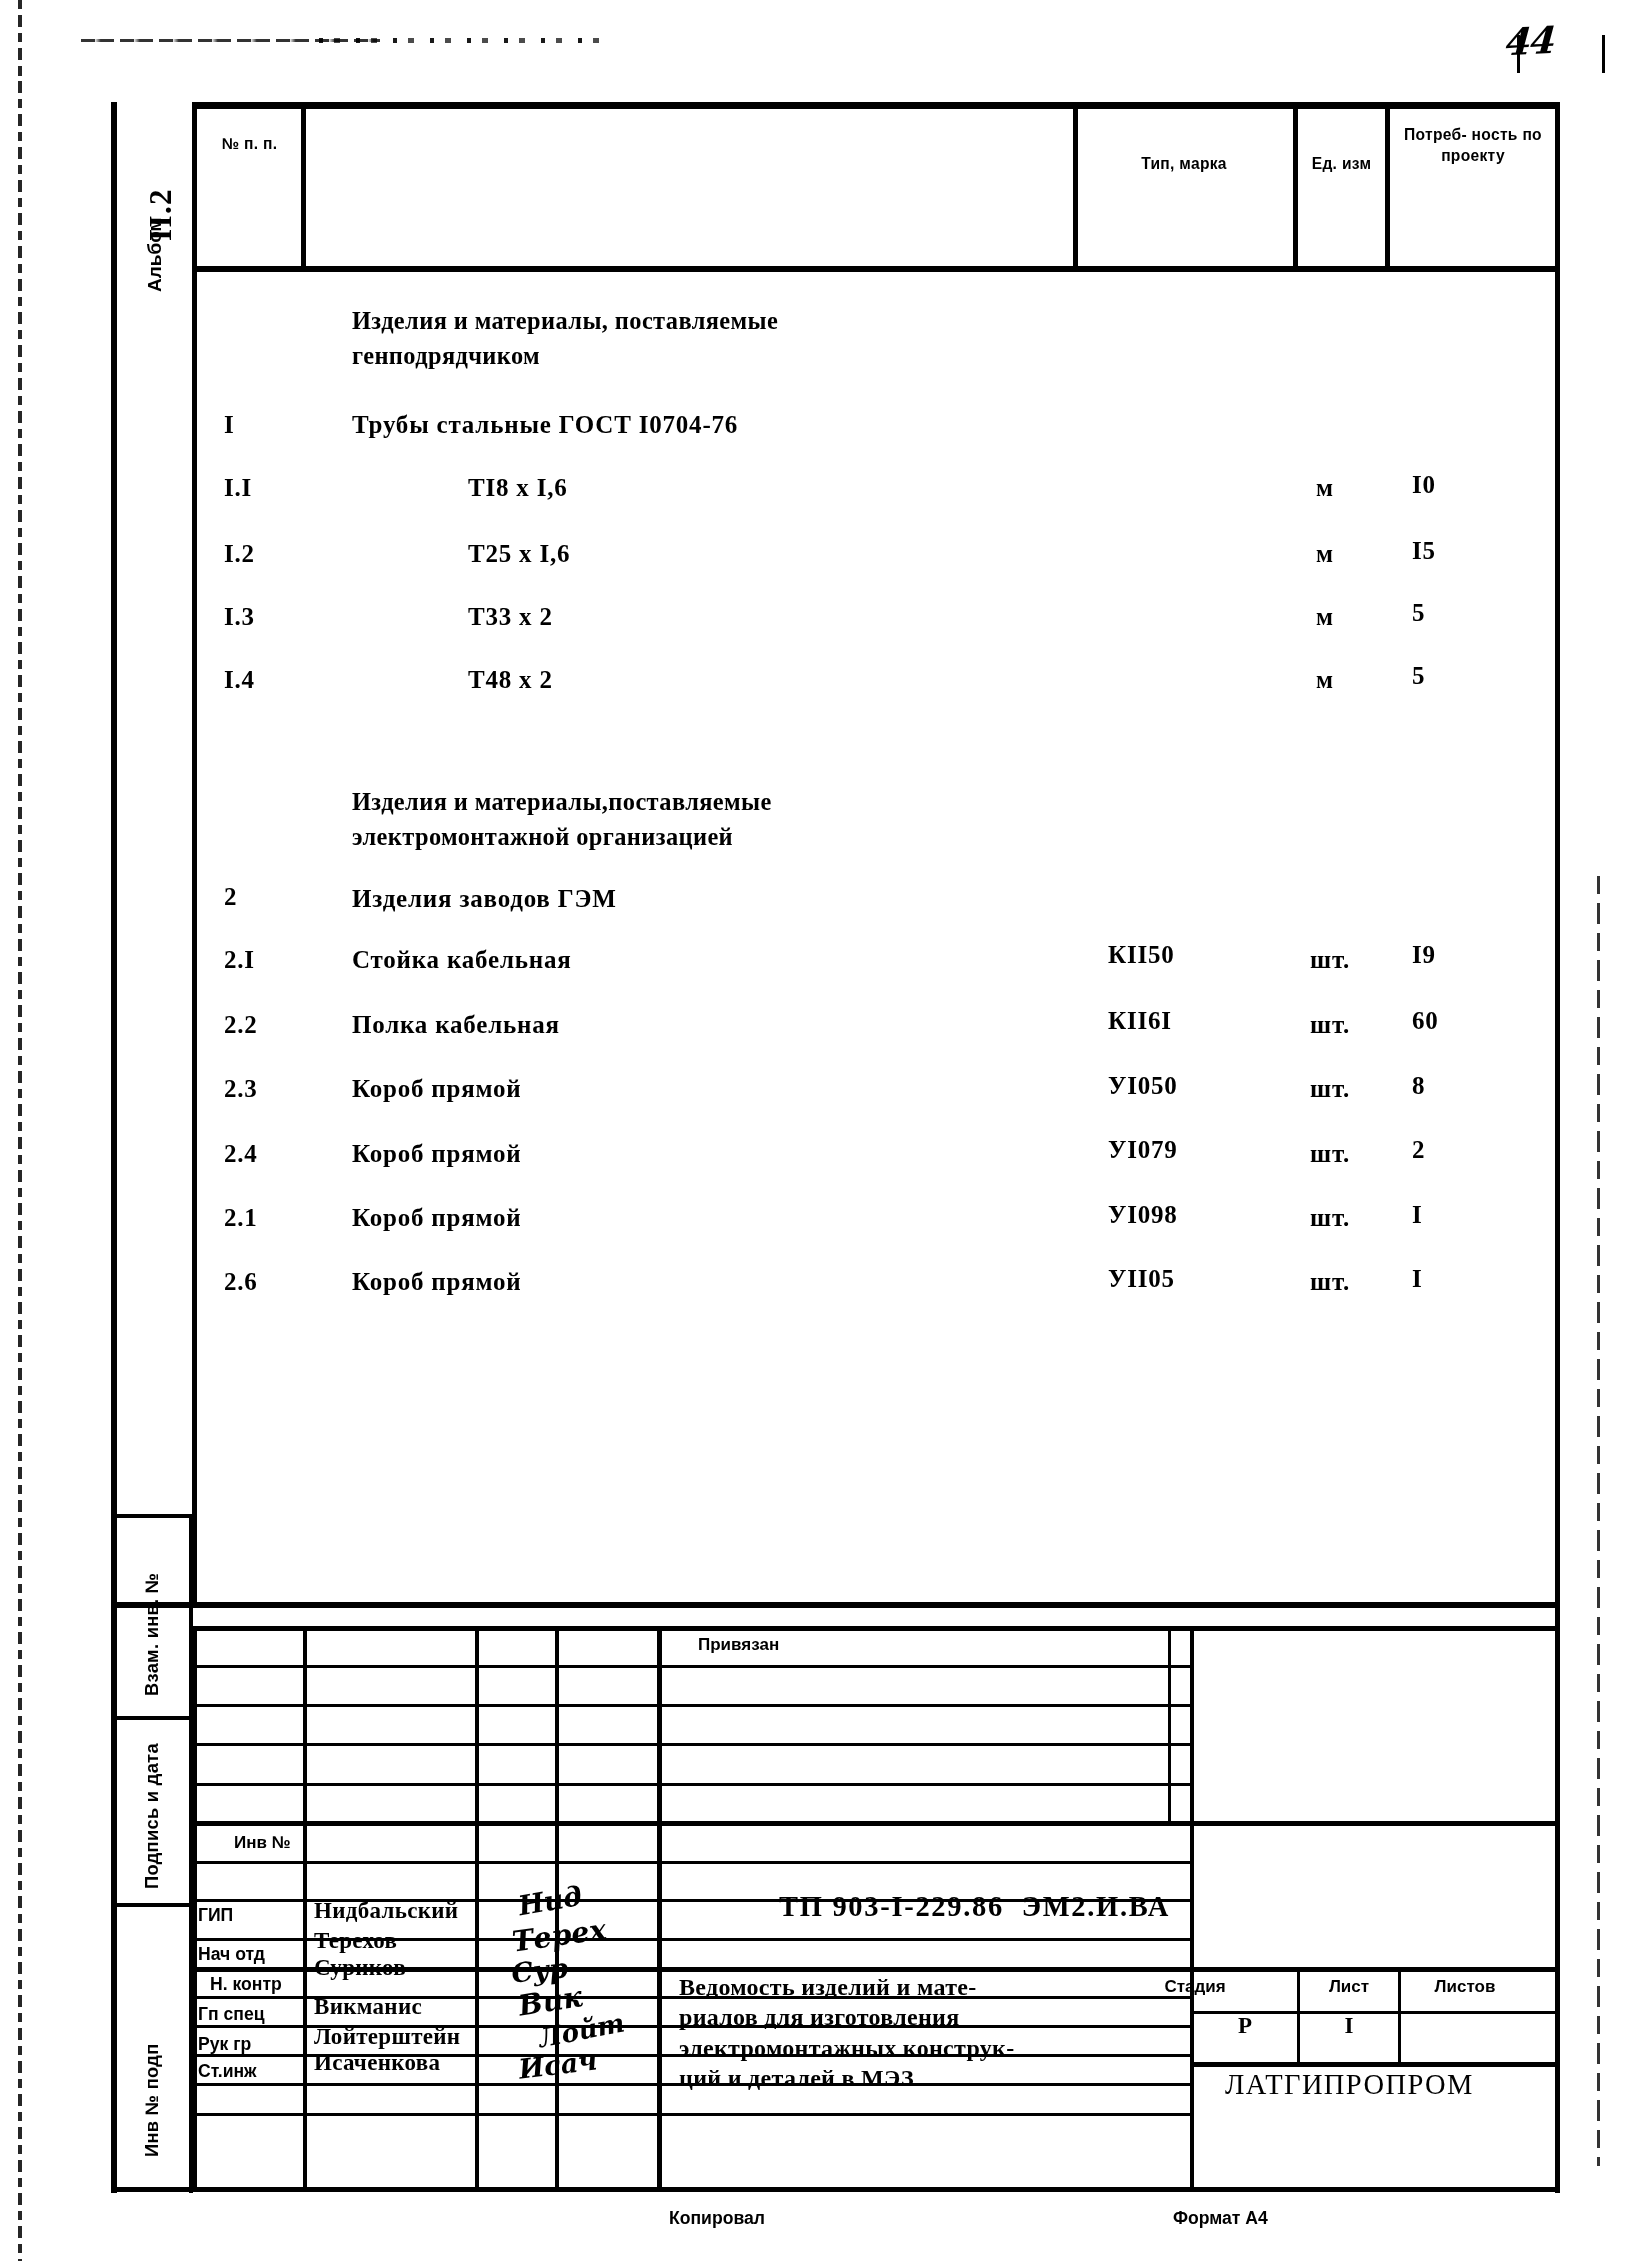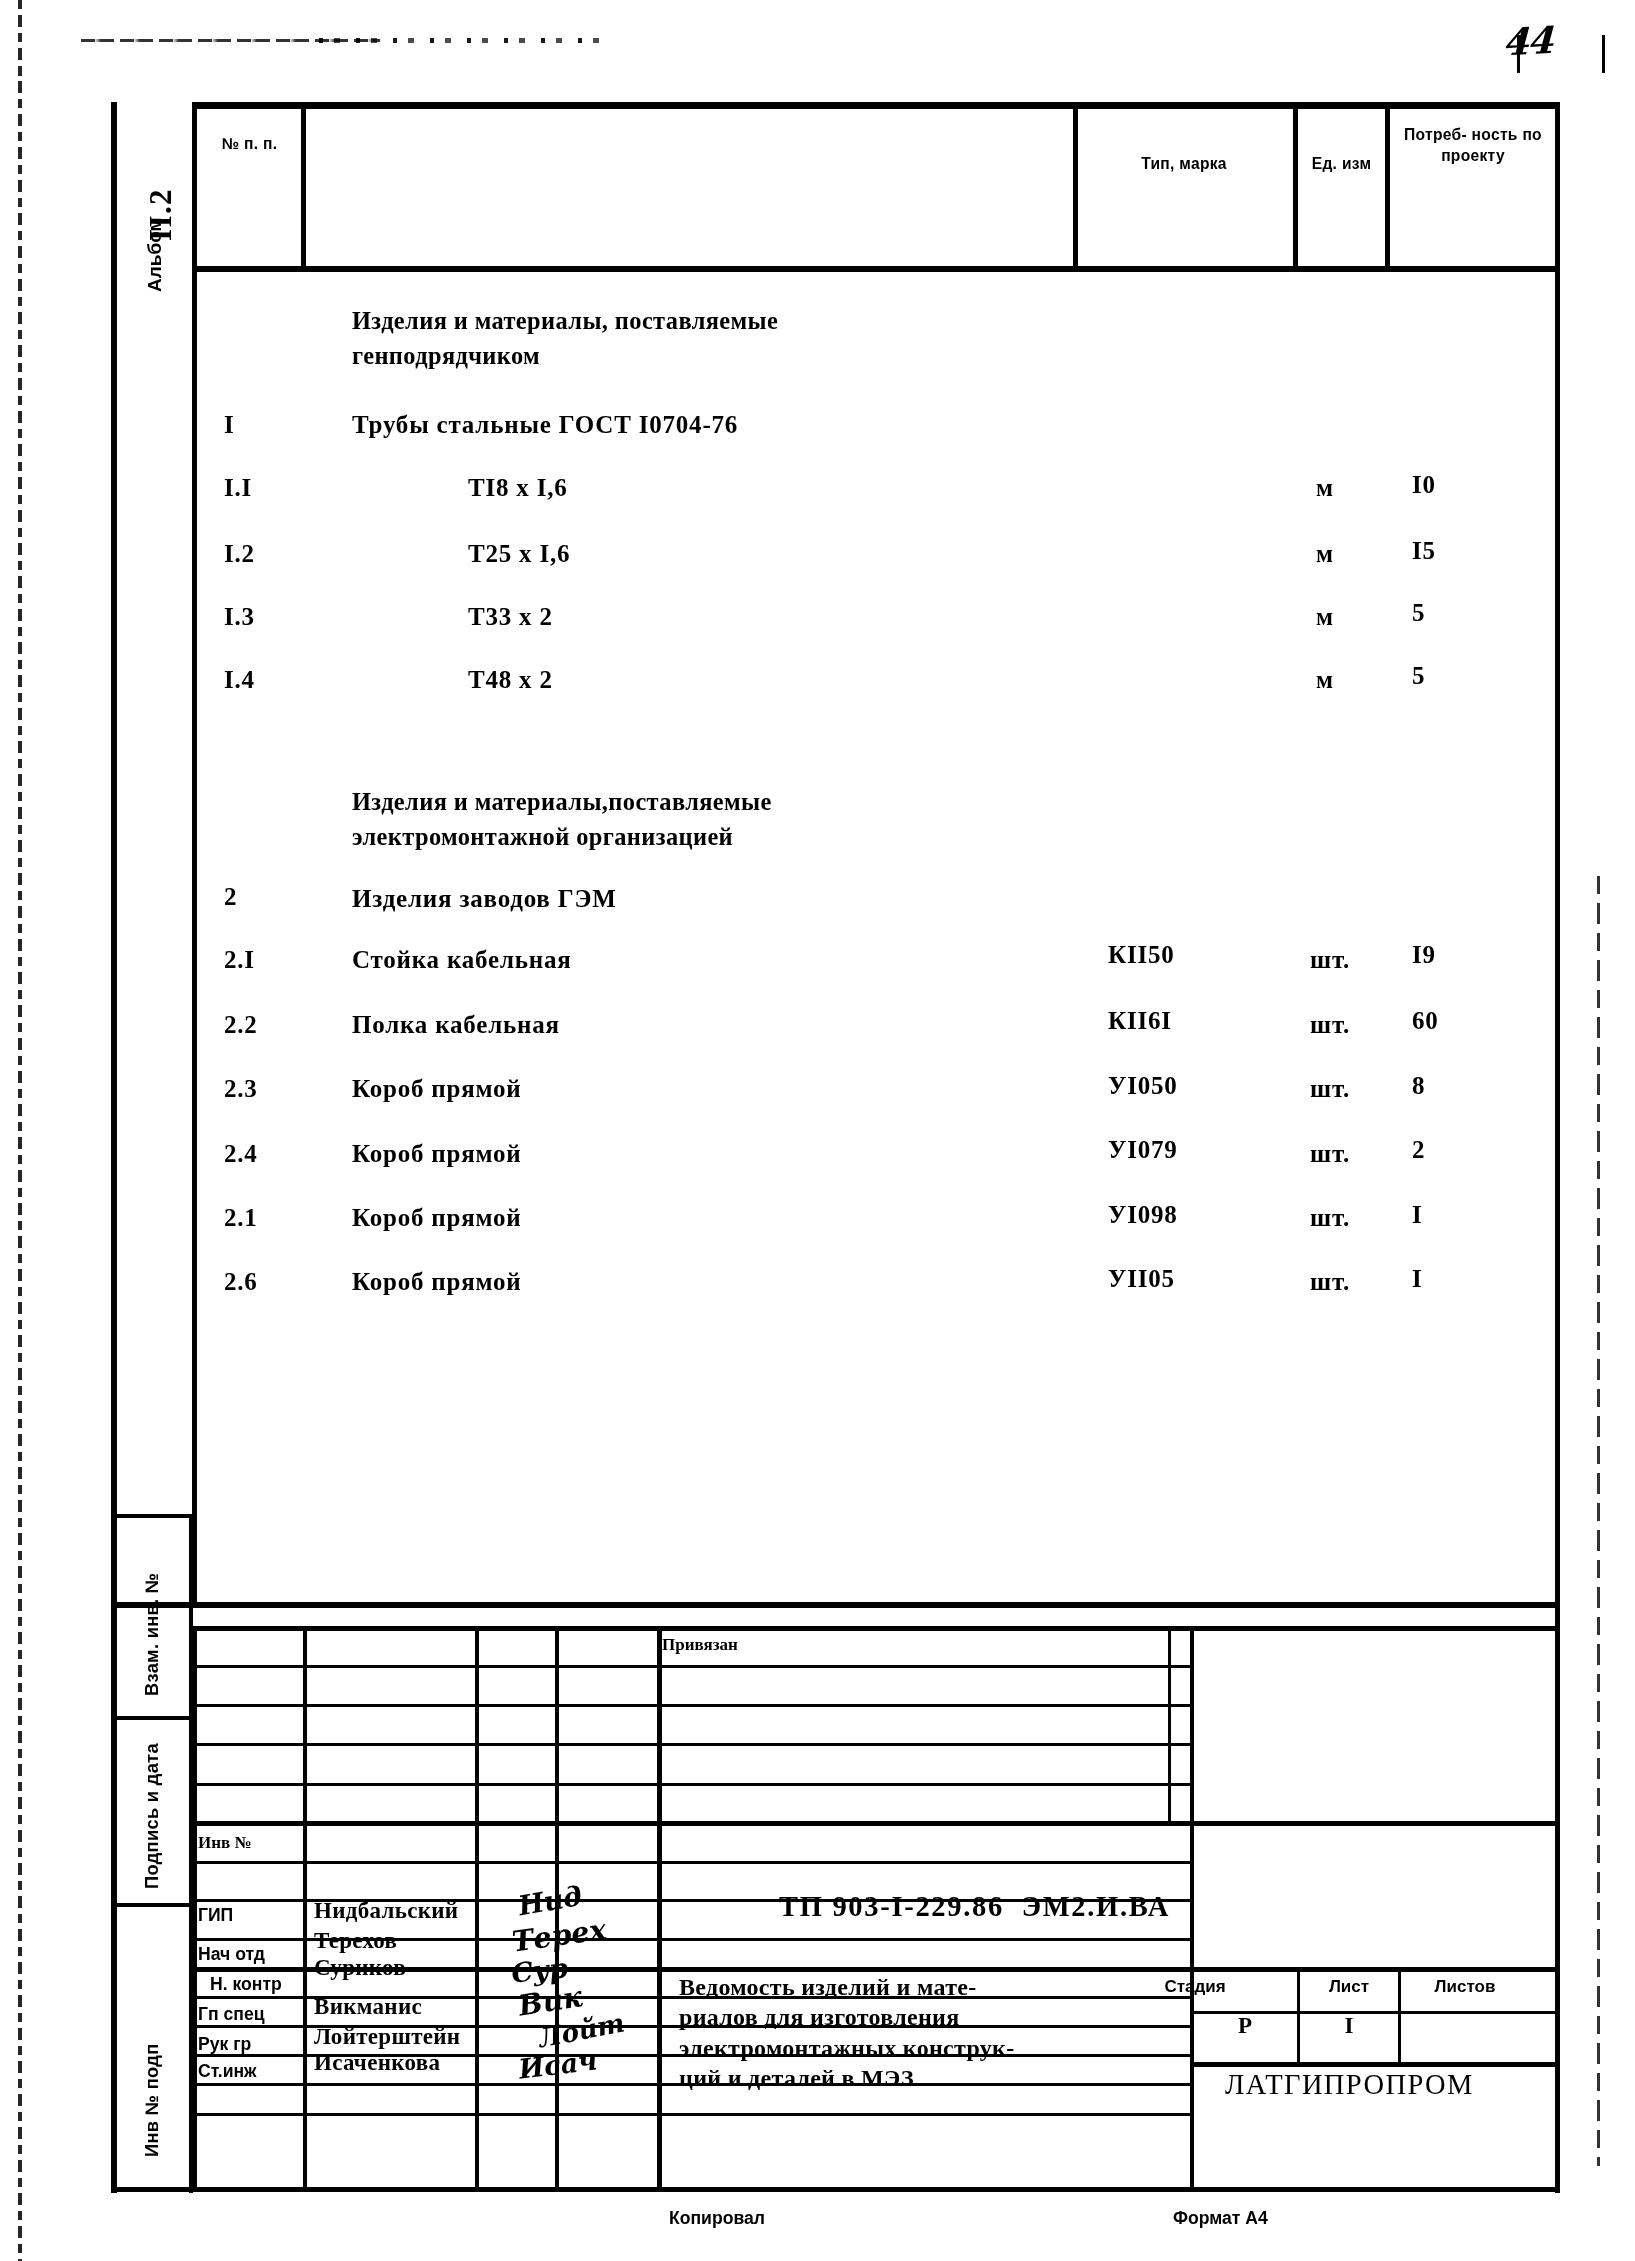--- a/index.html
+++ b/index.html
@@ -128,24 +128,25 @@
     font-family: "Liberation Sans", sans-serif;
     font-weight: 700;
     font-size: 18.3px;
     white-space: nowrap;
     letter-spacing: 0.3px;
   }
 
   
   .tb {
     position: absolute;
-    font-family: Liberation Serif, serif;
+    font-family: Liberation Sans, sans-serif;
     font-size: 17px;
     font-weight: 700;
     white-space: nowrap;
+    margin-left: 36px;
   }
   .tb-serif {
     position: absolute;
     font-family: "Liberation Serif", serif;
     font-weight: 700;
     white-space: pre;
     letter-spacing: 0.4px;
   }
   #doc-code {
     left: 779px; top: 1891px;

